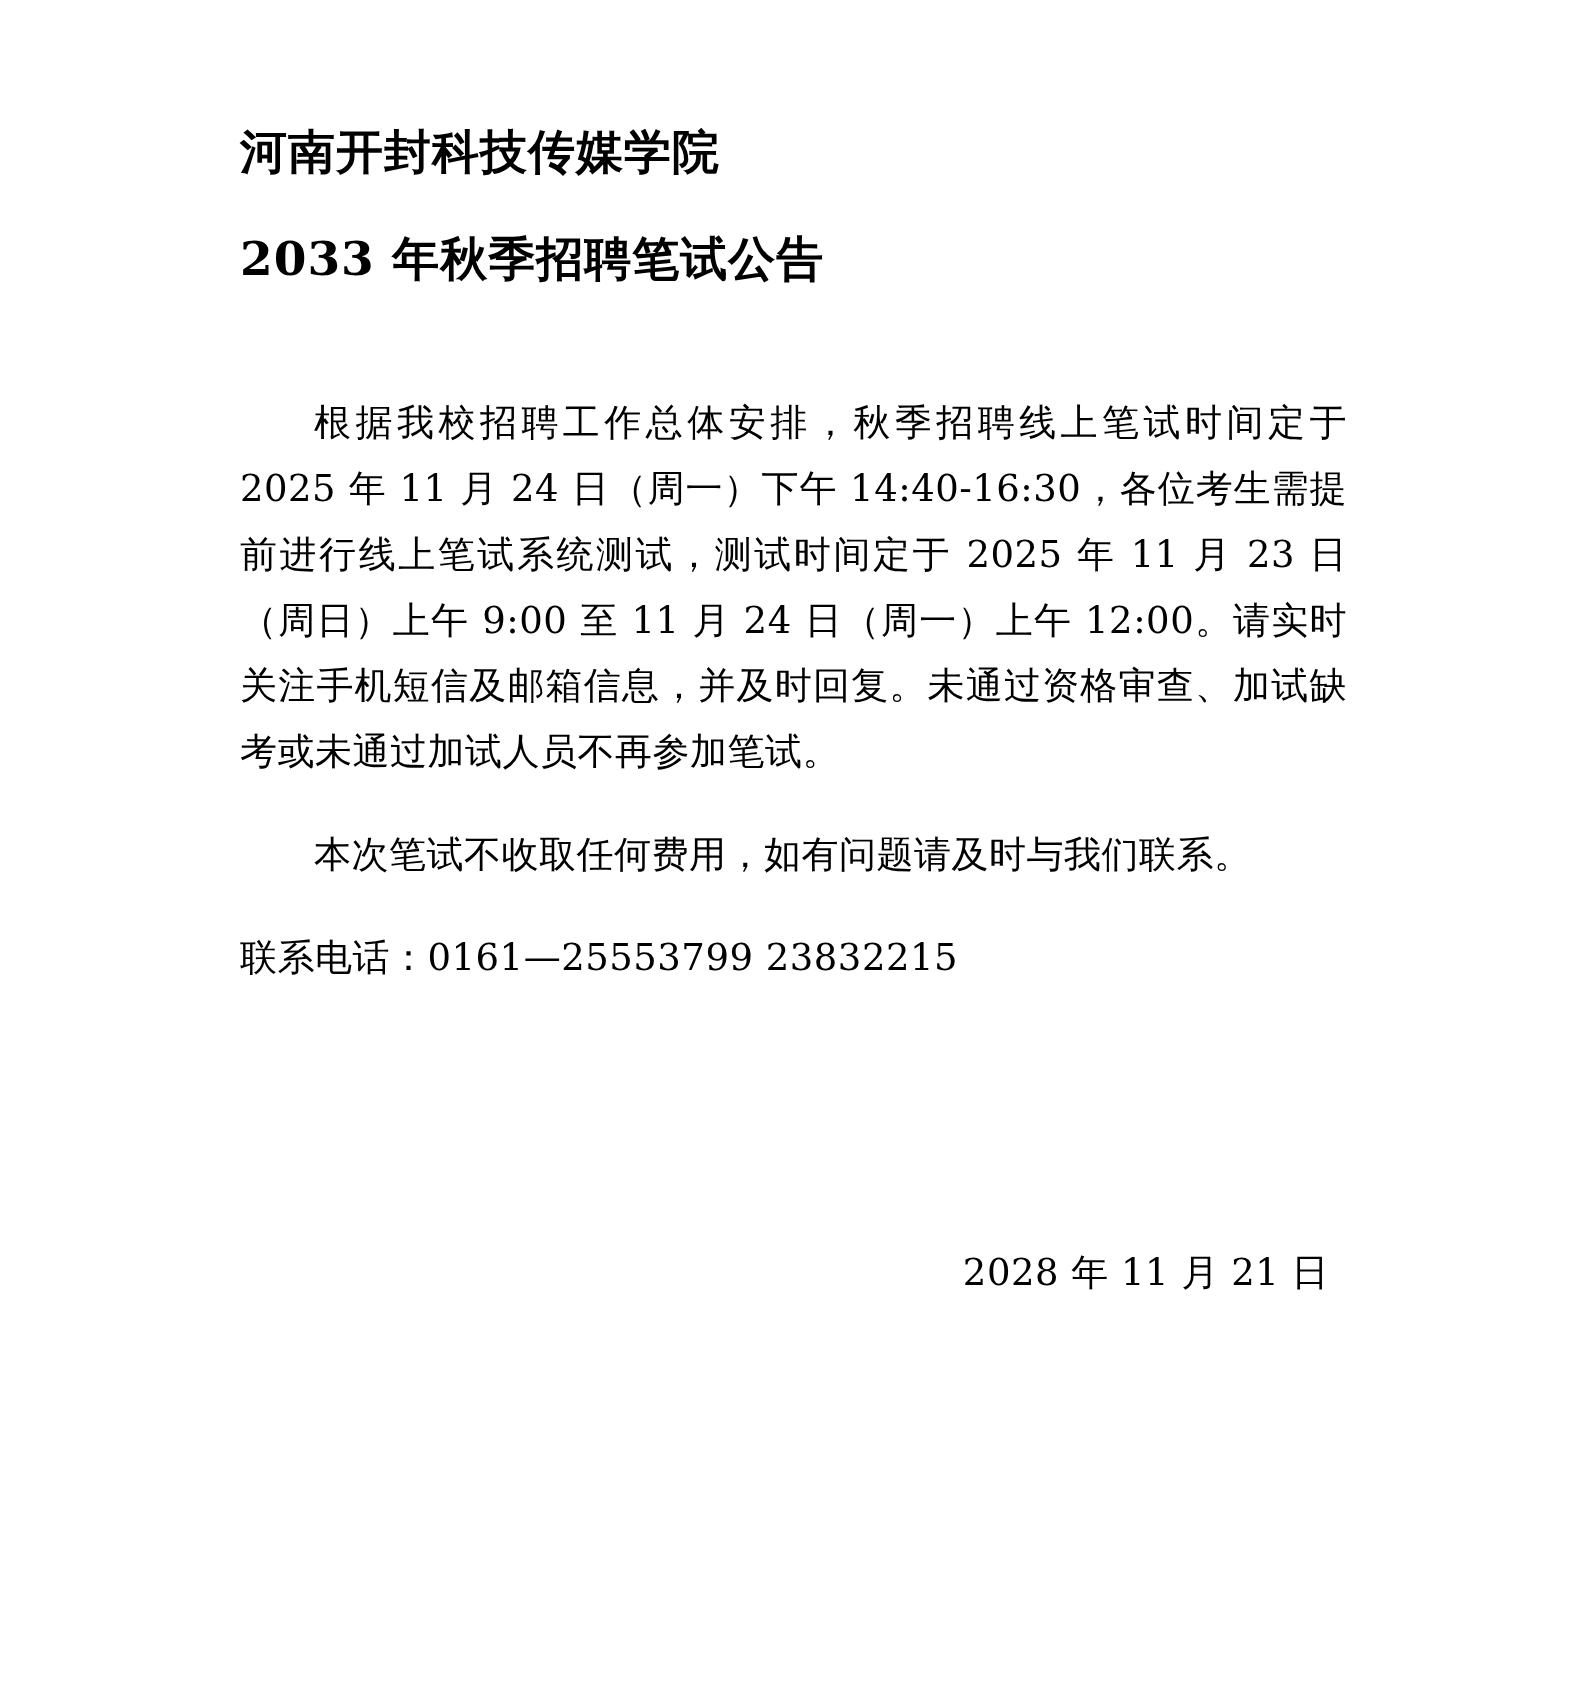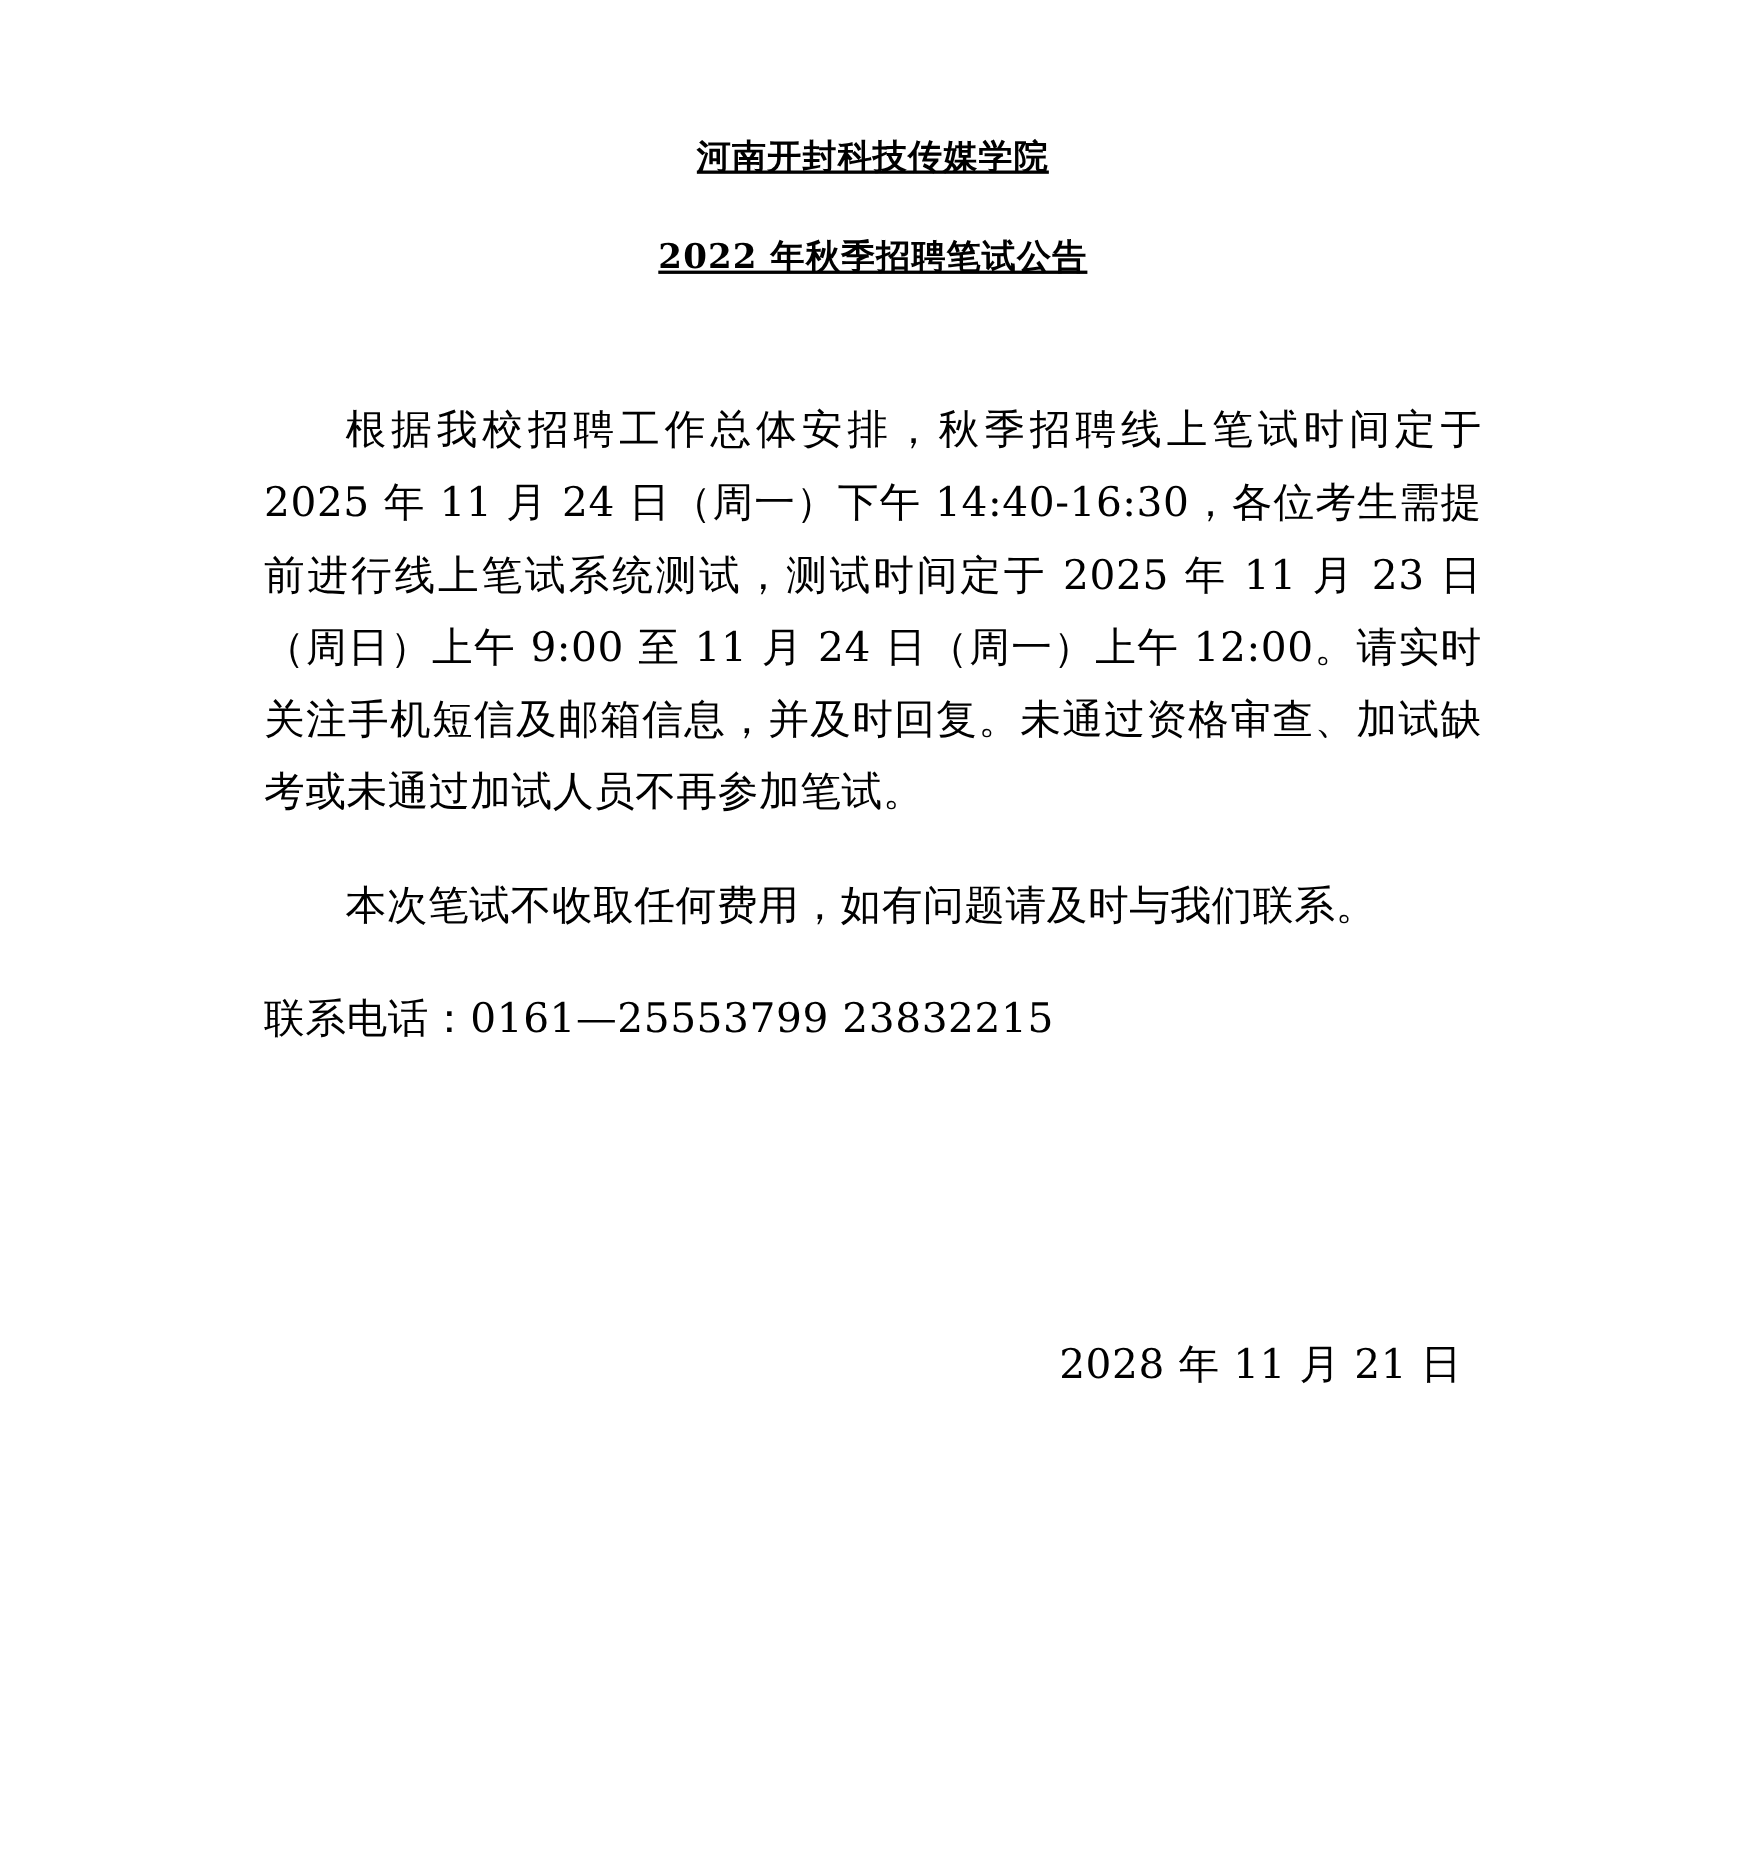--- a/index.html
+++ b/index.html
@@ -15,26 +15,24 @@
     overflow: hidden;
   }
   .page {
     position: relative;
     width: 1587px;
     height: 1683px;
     box-sizing: border-box;
     padding: 0 240px;
   }
   .doc-title {
-    text-align: center;
     font-weight: bold;
-    font-size: 31px;
+    font-size: 47px;
     line-height: 1.0;
     letter-spacing: 1px;
-    text-decoration: underline;
   }
   .title-line-1 {
     padding-top: 128px;
   }
   .title-line-2 {
     padding-top: 60px;
   }
   .body-block {
     margin-top: 108px;
   }
@@ -71,21 +69,21 @@
     padding-right: 18px;
     margin-top: 8px;
   }
 </style>
 </head>
 <body>
 
 <div class="page">
 
   <div class="doc-title title-line-1">河南开封科技传媒学院</div>
-  <div class="doc-title title-line-2">2022 年秋季招聘笔试公告</div>
+  <div class="doc-title title-line-2">2033 年秋季招聘笔试公告</div>
 
   <div class="body-block">
     <p class="para indent">根据我校招聘工作总体安排，秋季招聘线上笔试时间定于 2025 年 11 月 24 日（周一）下午 14:40-16:30，各位考生需提前进行线上笔试系统测试，测试时间定于 2025 年 11 月 23 日（周日）上午 9:00 至 11 月 24 日（周一）上午 12:00。请实时关注手机短信及邮箱信息，并及时回复。未通过资格审查、加试缺考或未通过加试人员不再参加笔试。</p>
     <p class="para indent">本次笔试不收取任何费用，如有问题请及时与我们联系。</p>
     <div class="contact-line">联系电话：0161—25553799 23832215</div>
   </div>
 
   <div class="signature">
     <div class="sig-date">2028 年 11 月 21 日</div>
   </div>

